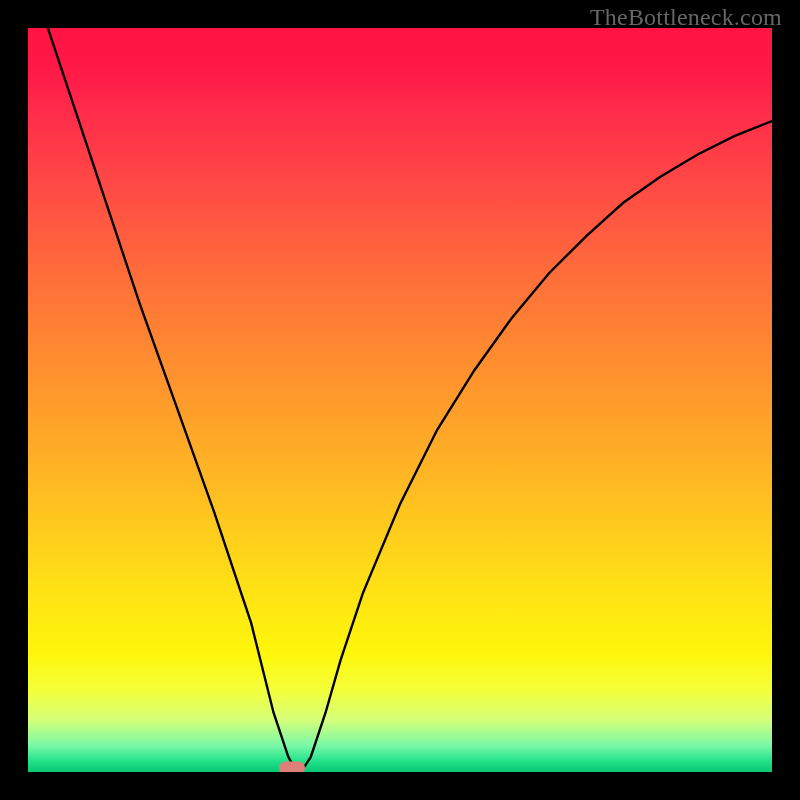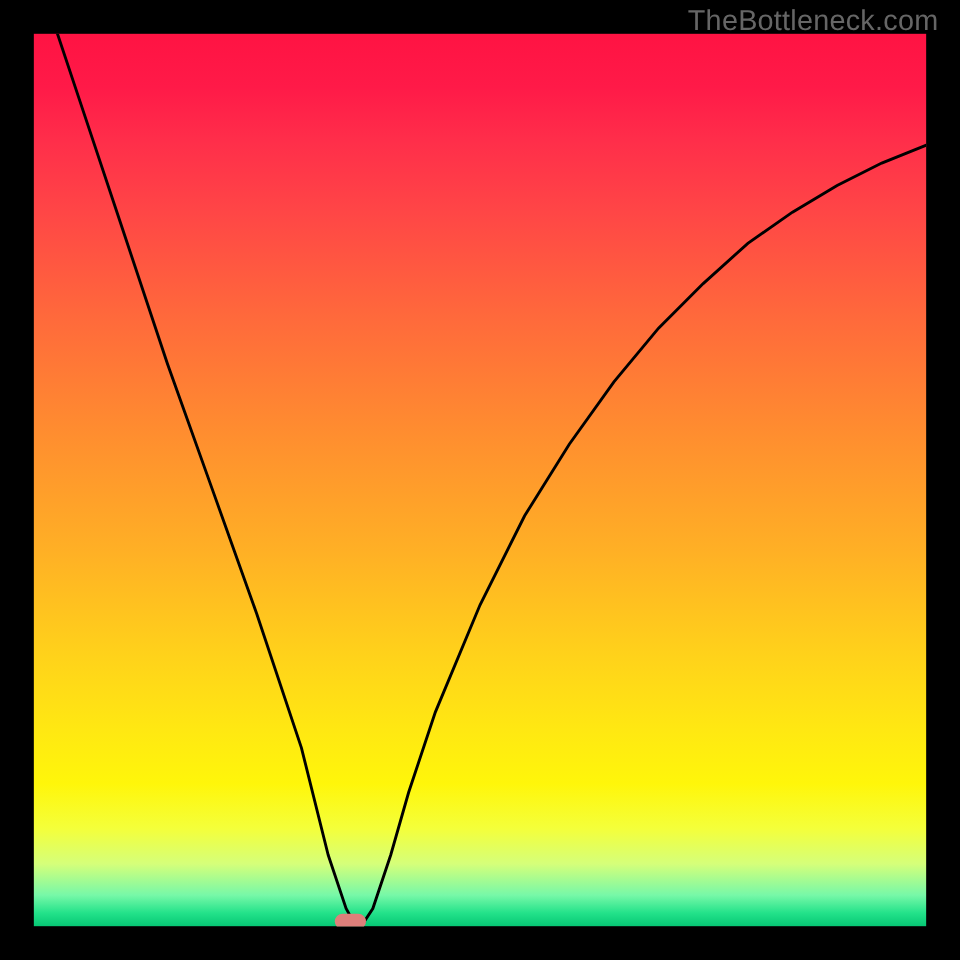--- a/index.html
+++ b/index.html
@@ -19,20 +19,21 @@
   }
   .watermark {
     position: absolute;
     top: 4px;
     right: 18px;
     color: #666;
     font-size: 24px;
     font-weight: 500;
     z-index: 10;
     letter-spacing: 0.2px;
+    font-family: Liberation Serif, serif;
   }
   .plot-area {
     position: absolute;
     left: 28px;
     top: 28px;
     width: 744px;
     height: 744px;
     overflow: hidden;
   }
   .gradient {

